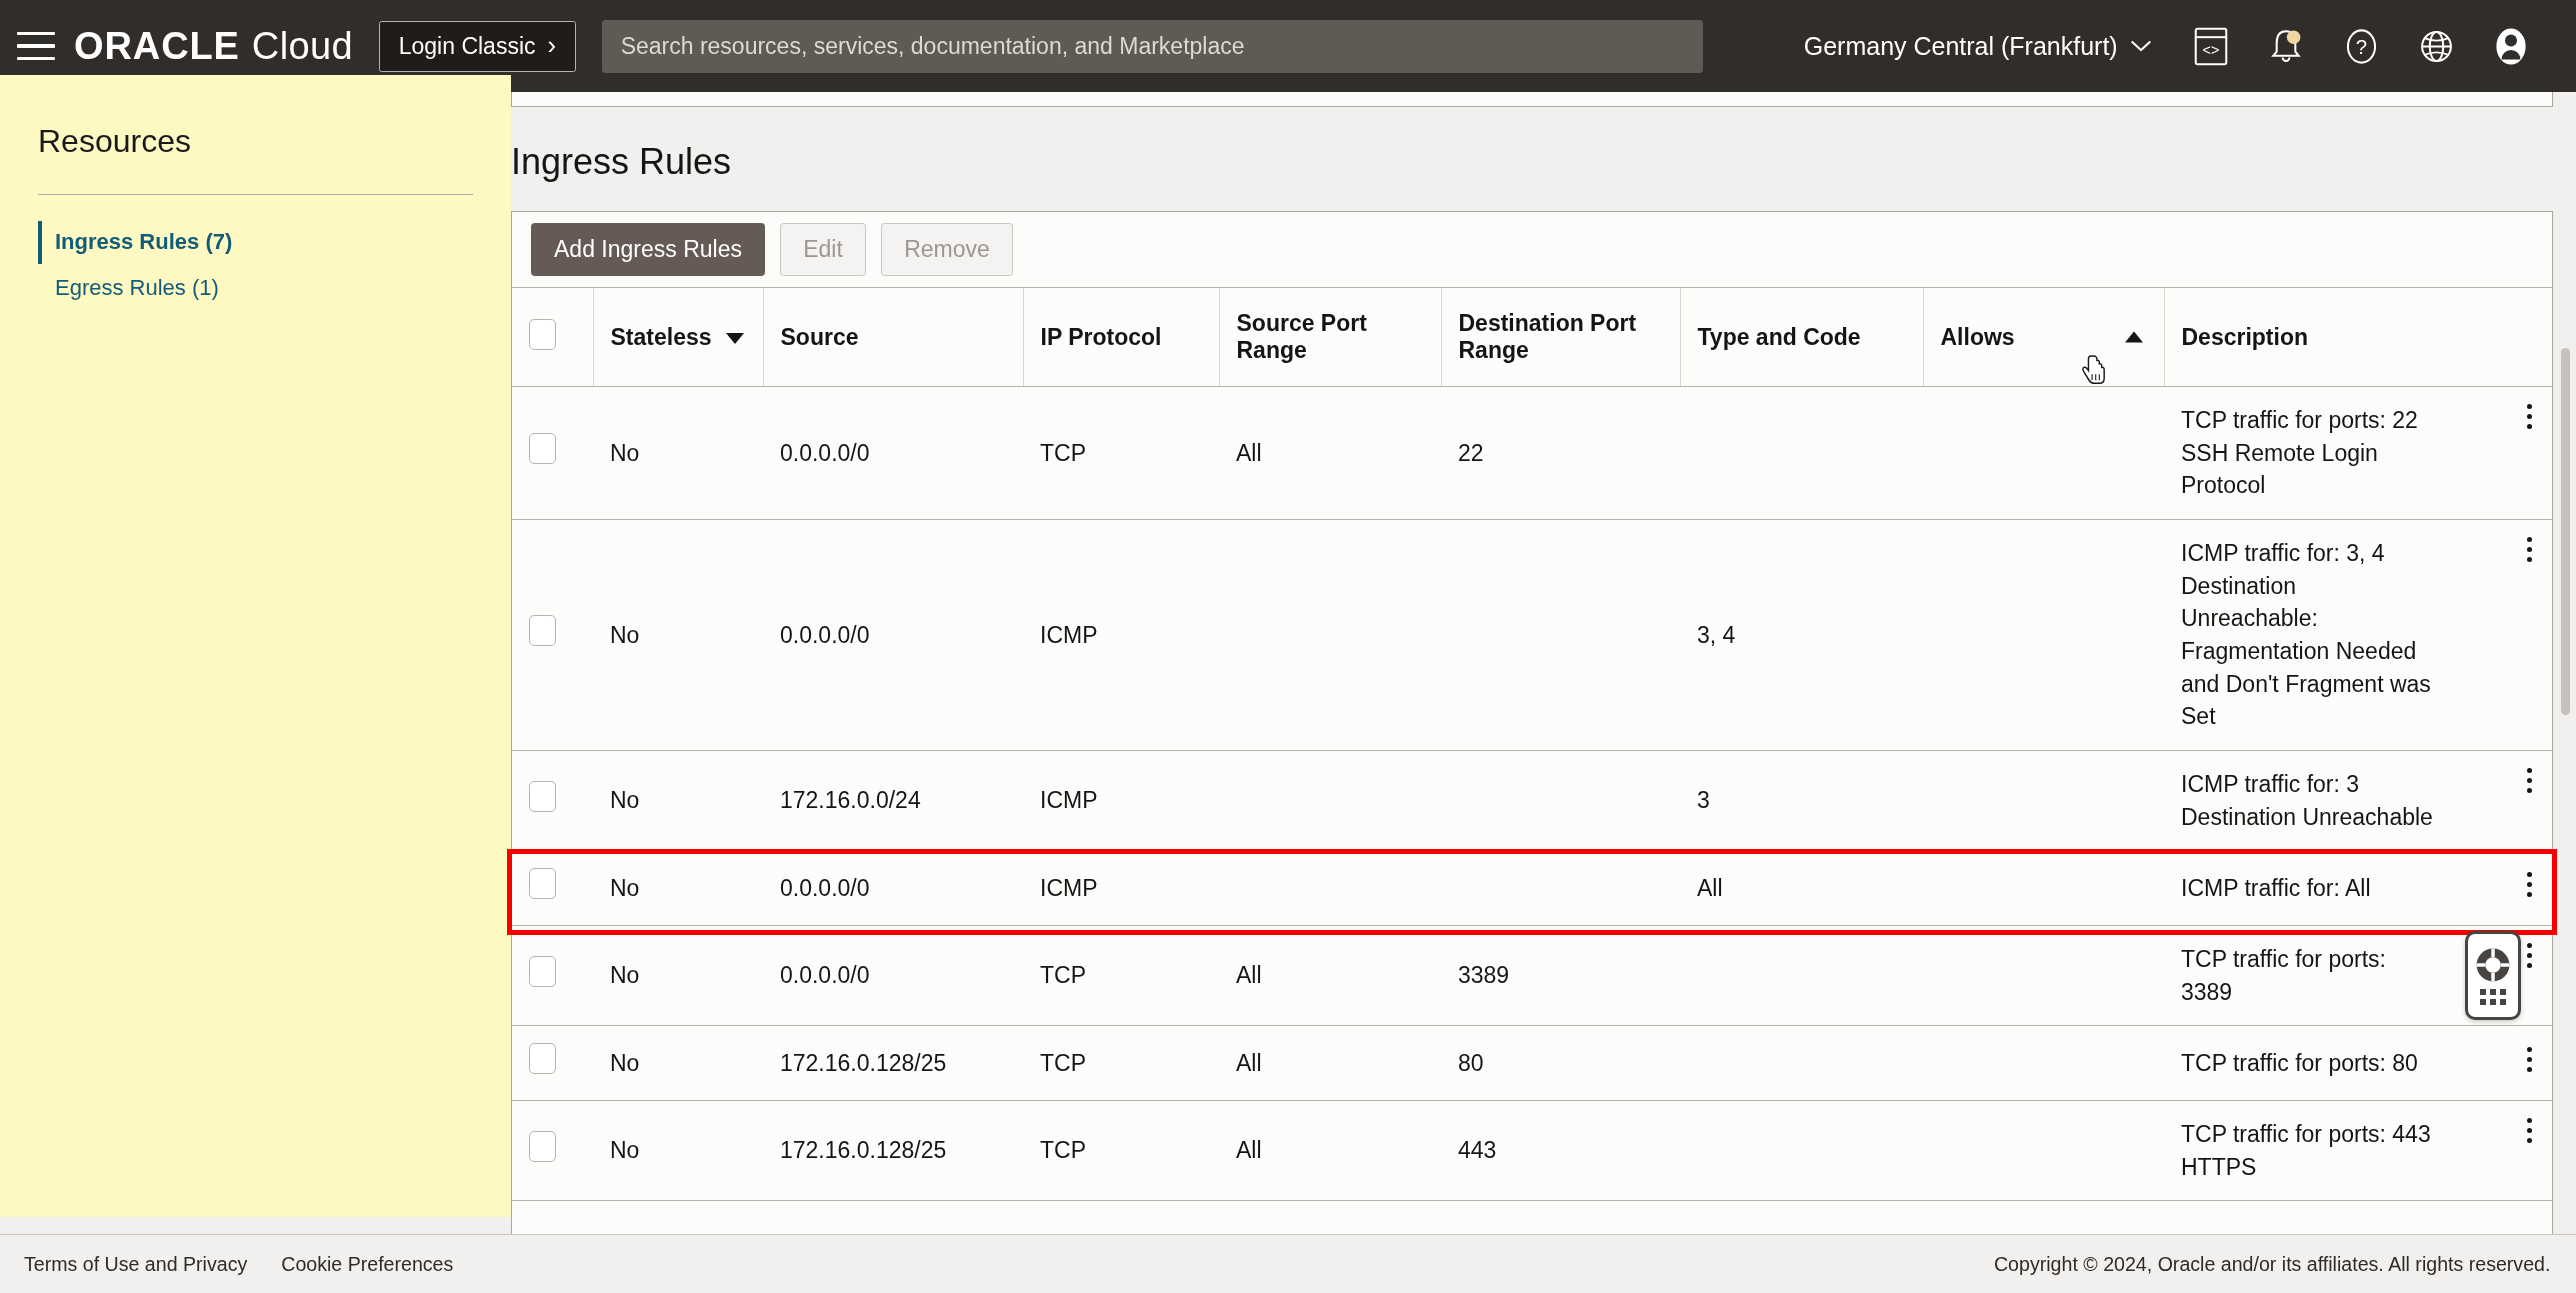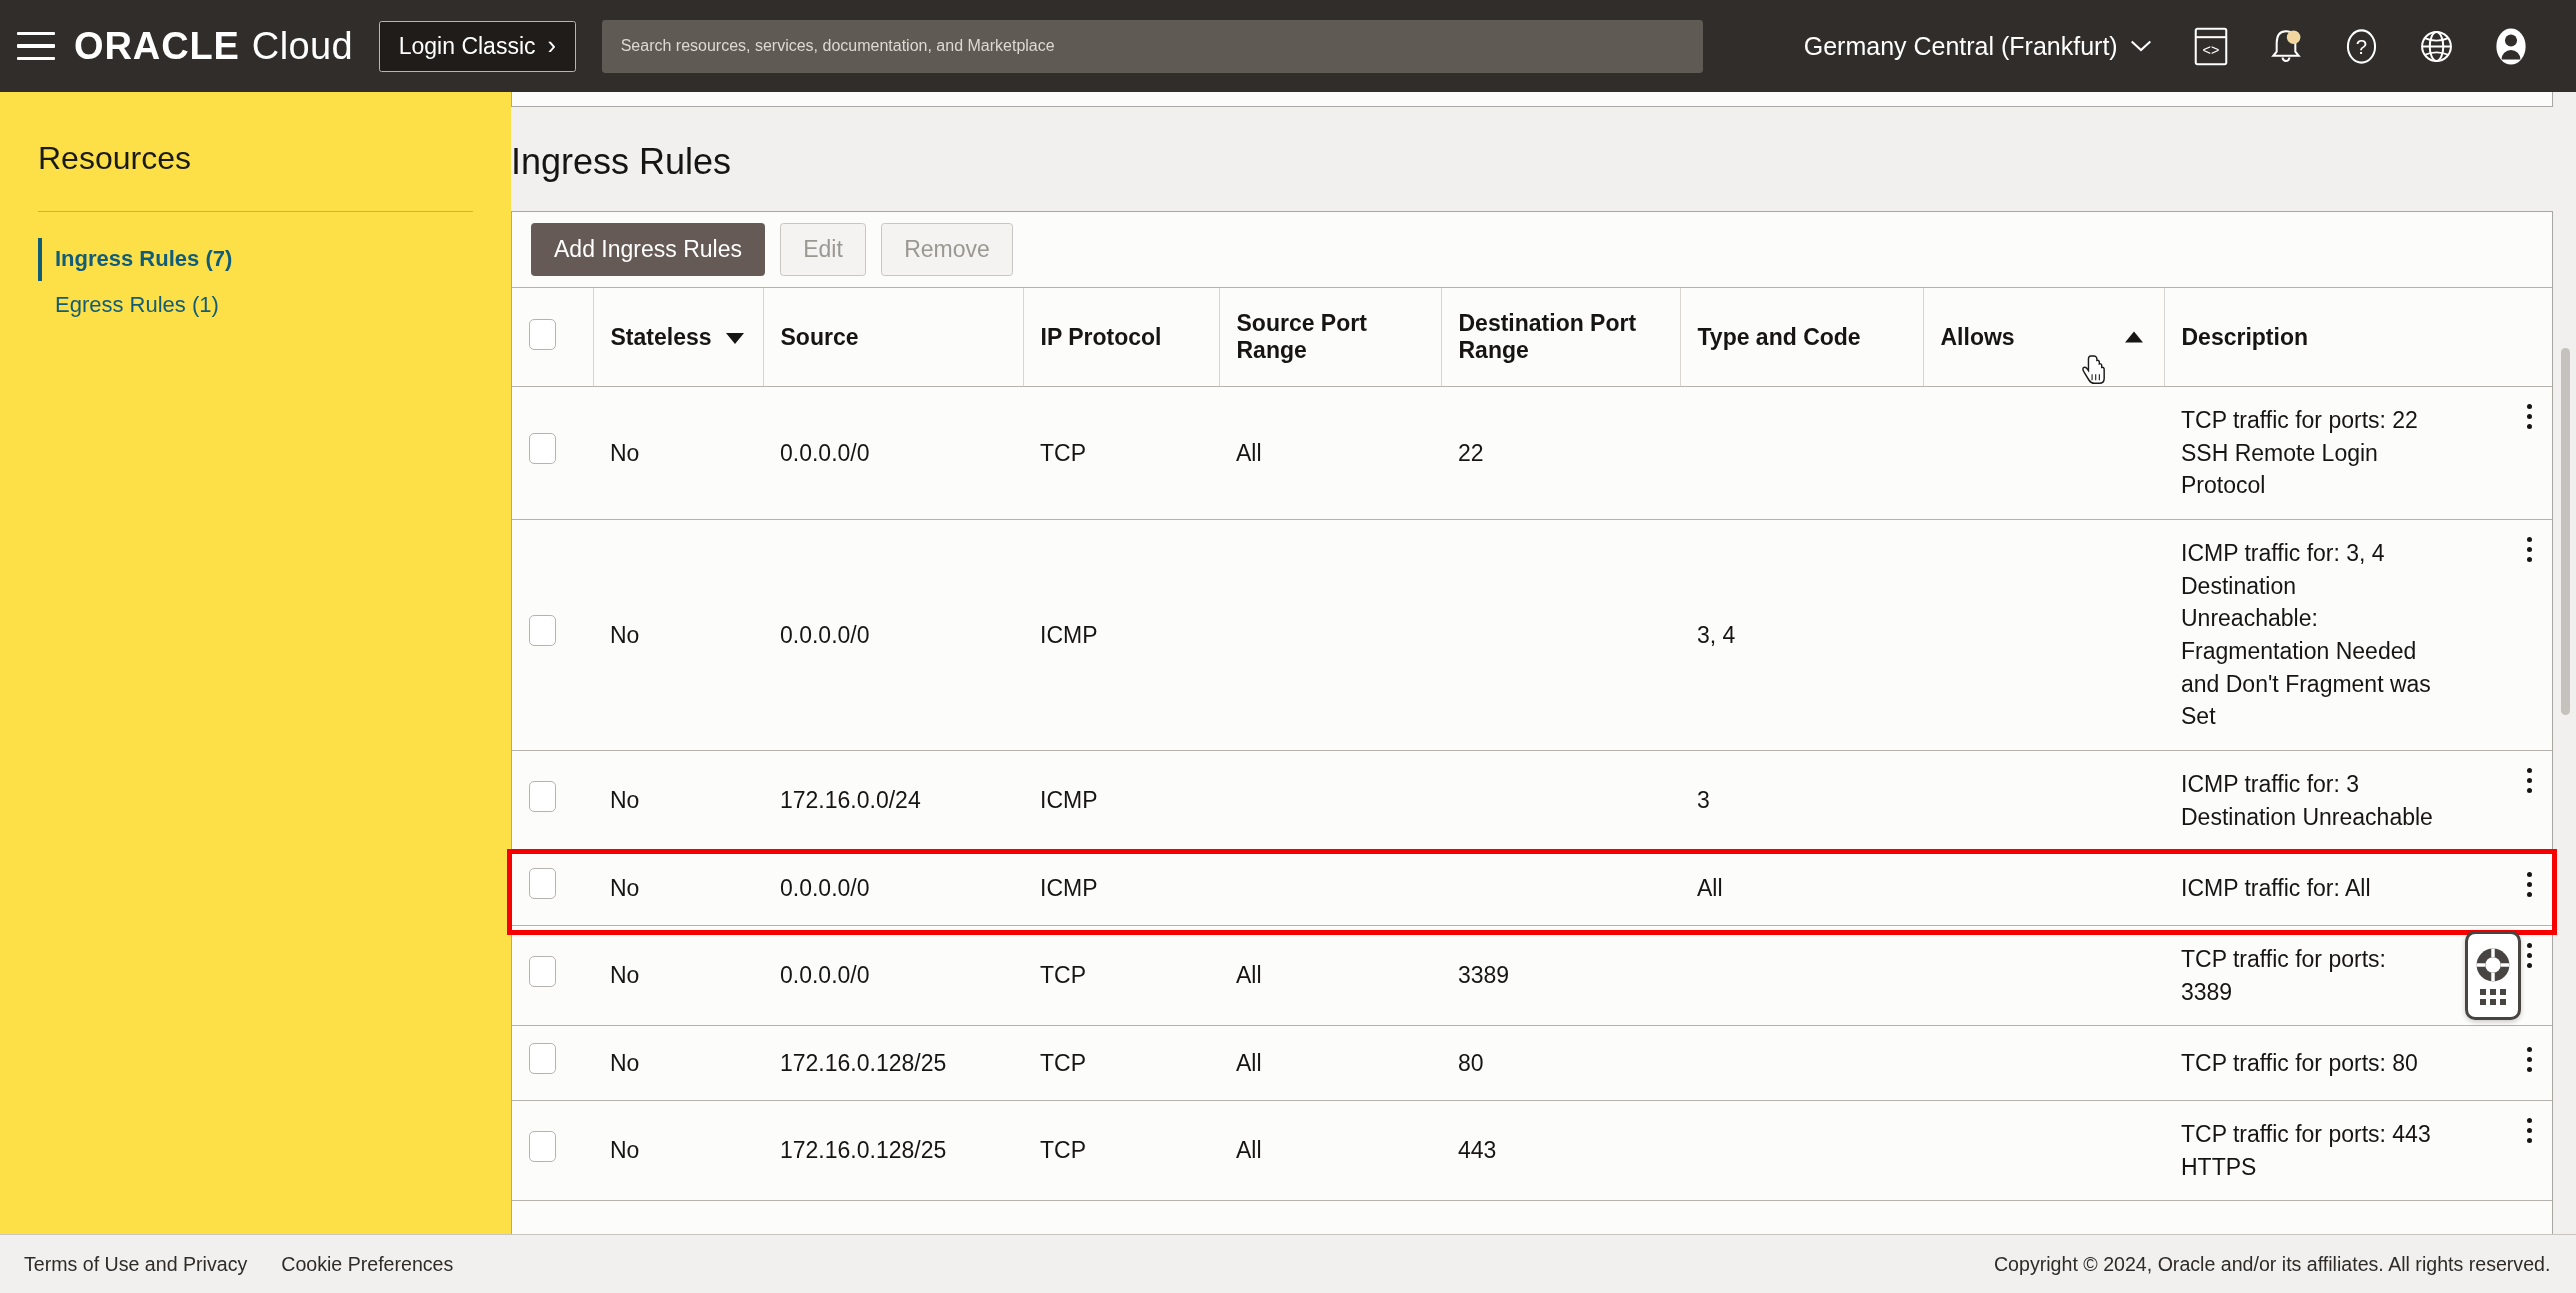--- a/index.html
+++ b/index.html
@@ -25,35 +25,35 @@
     letter-spacing: 0.9px; color: #fff; }
   .brand-cloud { font-size: 38px; font-weight: 300; color: #fff; letter-spacing: 0.4px; }
   #cloud-classic {
     border: 0.9px solid #b8b5b1; background: #1f1c1a; color: #fff;
     font-size: 23px; padding: 11px 19px; border-radius: 2.6px; cursor: pointer;
     display: flex; align-items: center; gap: 12px; white-space: nowrap;
   }
   #cloud-classic .chev { font-size: 25.6px; font-weight: 300; line-height: 1; }
   #global-search {
     margin-left: 25.6px; width: 1101px; height: 53px; background: #605a55;
-    border: none; border-radius: 3.4px; color: #e8e6e3; font-size: 16px;
+    border: none; border-radius: 3.4px; color: #e8e6e3; font-size: 23px;
     padding: 17px 19px; font-family: "Liberation Sans", sans-serif;
   }
   #global-search::placeholder { color: #ded9d3; opacity: 1; }
   .topbar-right { position: absolute; right: 12px; top: 0; height: 92px;
     display: flex; align-items: center; gap: 0; }
   #region-selector { color: #fff; font-size: 25px; display: flex; align-items: center;
     gap: 12px; padding: 0 22px; cursor: pointer; white-space: nowrap; }
   .ticon { width: 75px; height: 92px; display: flex; align-items: center;
     justify-content: center; cursor: pointer; position: relative; }
   .ticon svg { display: block; }
 
   
-  #sidebar { position: absolute; left: 0; top: 92px; width: 511px; height: 1142px;
-    background: #fde047; padding: 48px 38px 0 38px; }
+  #sidebar { position: absolute; left: 0; top: 75px; width: 511px; height: 1142px;
+    background: #fef9c3; padding: 48px 38px 0 38px; }
   #resources-title { font-size: 32px; color: #1a1a1a; font-weight: 400; }
   #sidebar-divider { height: 0.9px; background: #b0aeab; margin: 34px 0 24px 0; }
   .side-item { padding: 10.2px 0 10.2px 17px; font-size: 22px; color: #115c78; cursor: pointer;
     position: relative; }
   .side-item.active { font-weight: 700; }
   .side-item.active::before {
     content: ""; position: absolute; left: 0; top: 1.7px; bottom: 1.7px; width: 4.3px;
     background: #115c78;
   }
 

